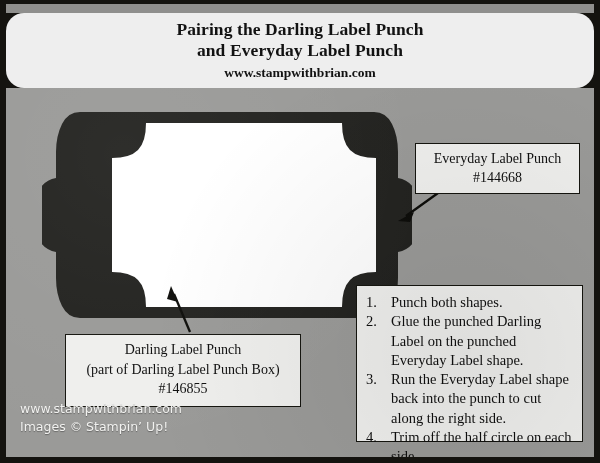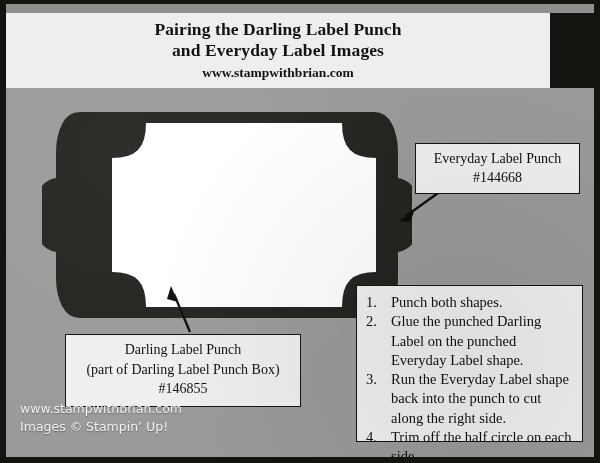--- a/index.html
+++ b/index.html
@@ -6,23 +6,23 @@
   body{width:600px;height:463px;overflow:hidden;background:#1a1a1a;
        font-family:"Liberation Serif",serif;}
 
   #page{position:relative;width:600px;height:463px;background:#14130f;overflow:hidden;}
 
   
   .top-strip{position:absolute;left:6px;top:4px;width:588px;height:9px;
              background:#8f8f8d;}
 
   
-  .header{position:absolute;left:6px;top:13px;width:544px;height:75px;
+  .header{position:absolute;left:6px;top:13px;width:588px;height:75px;
           background:#eeeeee;display:flex;flex-direction:column;
-          align-items:center;justify-content:center;}
+          align-items:center;justify-content:center;border-radius:18px;}
   .header .ttl{color:#121212;font-weight:bold;font-size:17.5px;
                line-height:21px;letter-spacing:.1px;text-align:center;}
   .header .url{color:#121212;font-weight:bold;font-size:13.5px;
                line-height:19px;margin-top:2px;text-align:center;}
 
   
   .photo{position:absolute;left:6px;top:88px;width:588px;height:369px;
          background:#9a9a98;overflow:hidden;}
   .photo::after{content:"";position:absolute;inset:0;
       background:
@@ -66,21 +66,21 @@
 </style>
 </head>
 <body>
 
 <div id="page">
 
   <div class="top-strip"></div>
 
   <div class="header">
     <div class="ttl">Pairing the Darling Label Punch</div>
-    <div class="ttl">and Everyday Label Images</div>
+    <div class="ttl">and Everyday Label Punch</div>
     <div class="url">www.stampwithbrian.com</div>
   </div>
 
   <div class="photo">
 
     <div class="shape-wrap">
       <svg viewBox="0 0 370 218" xmlns="http://www.w3.org/2000/svg">
 
         <path d="M 38 6
                  L 332 6

